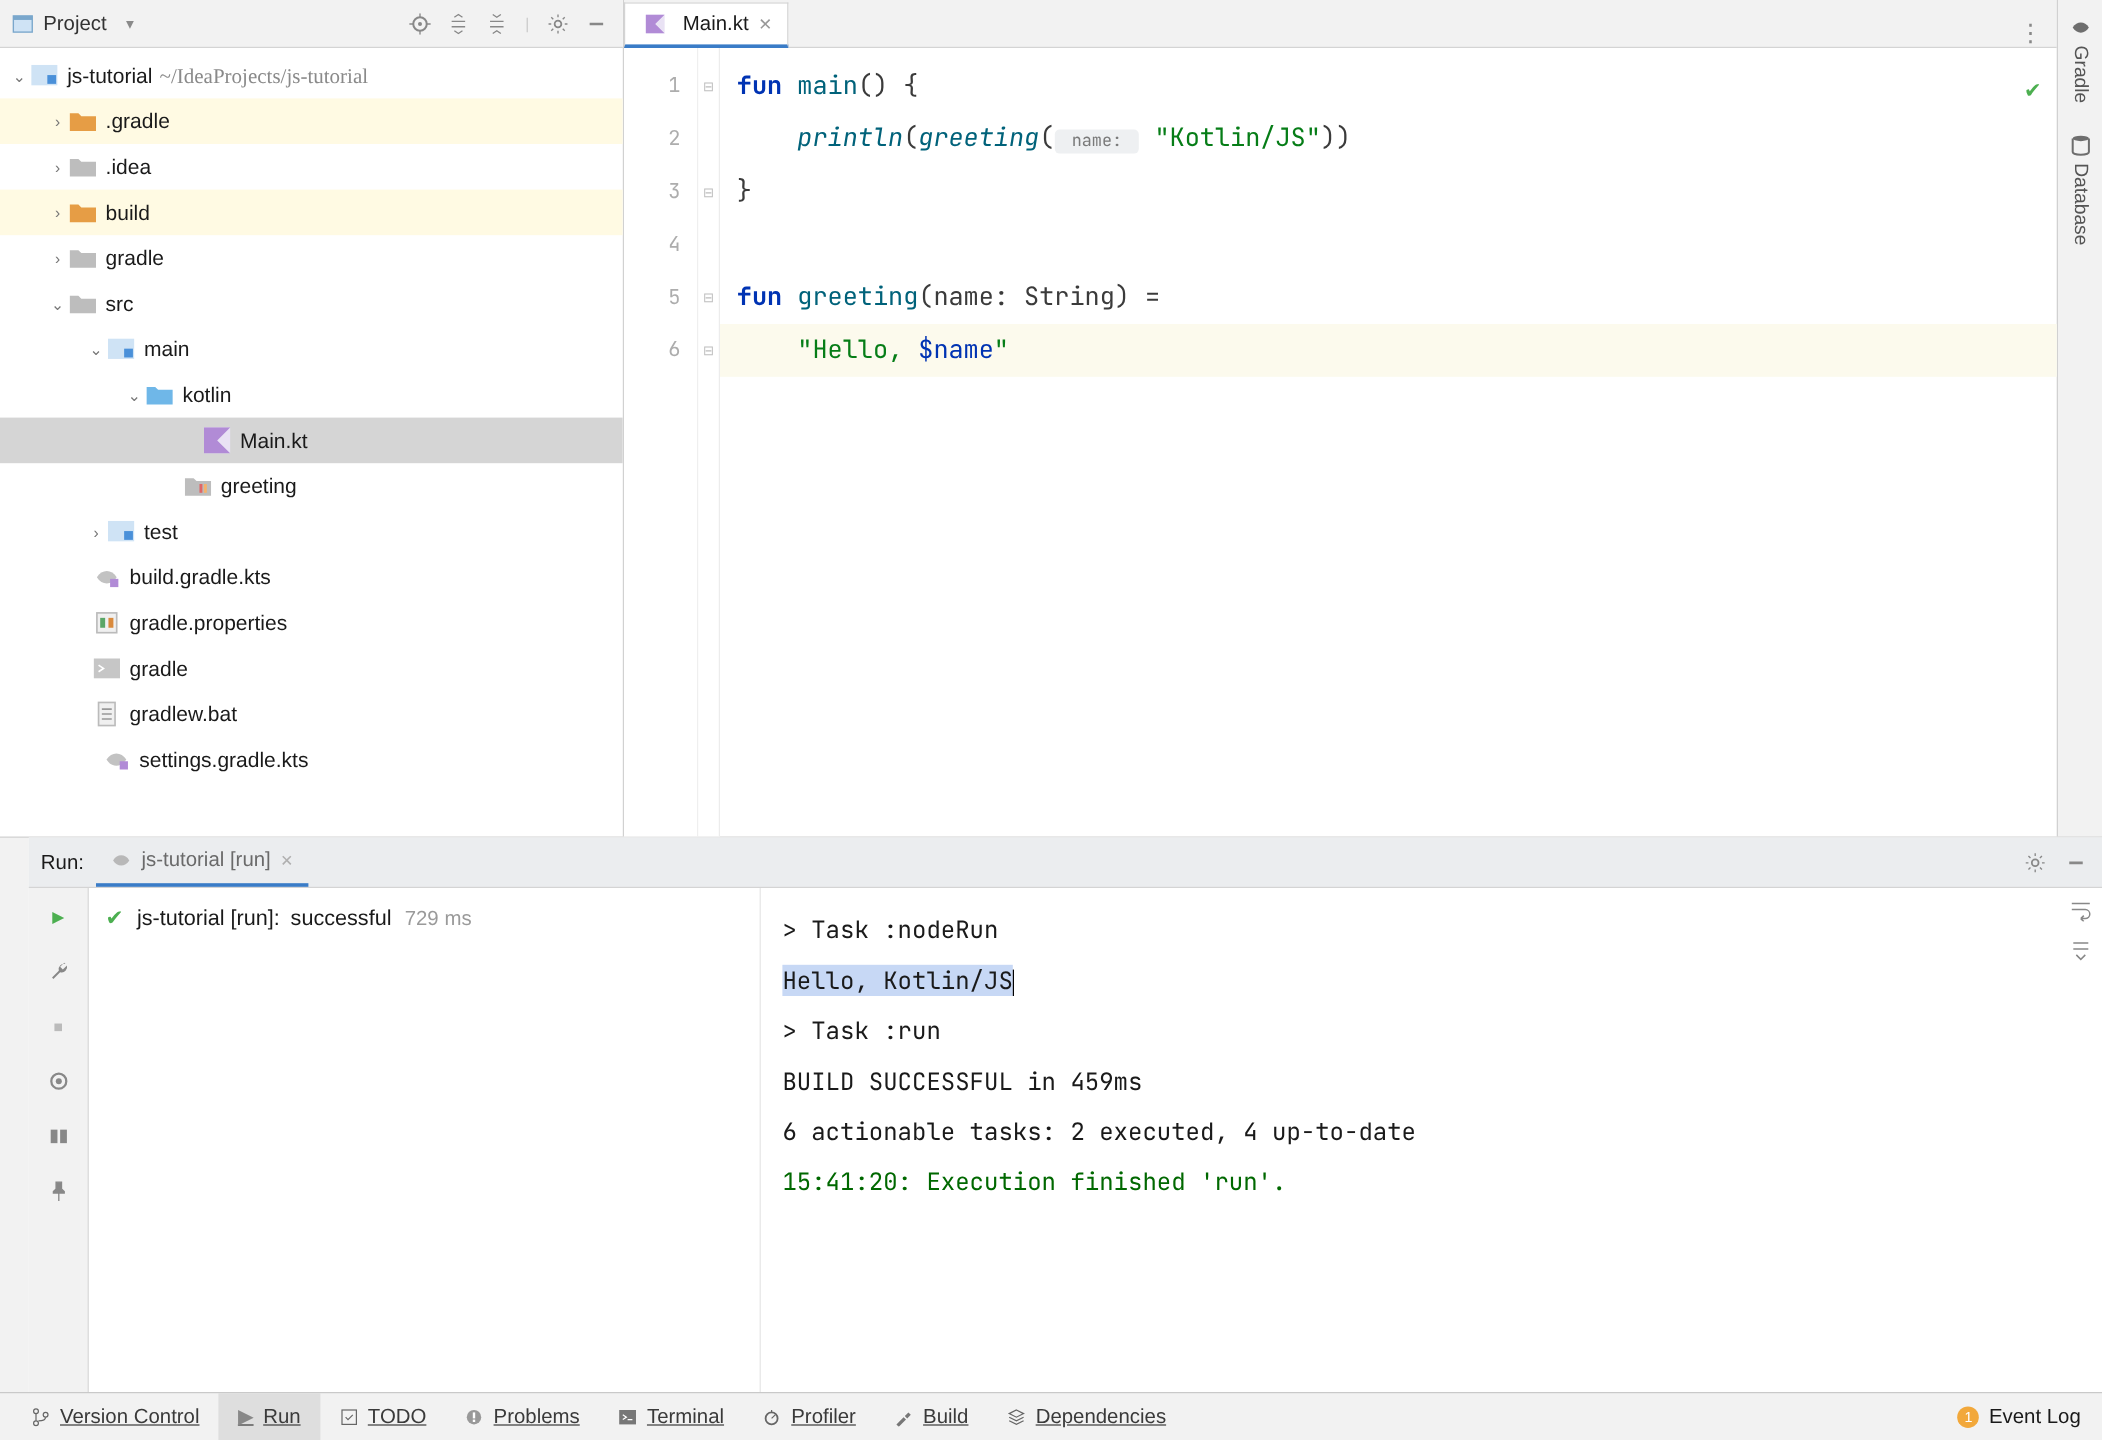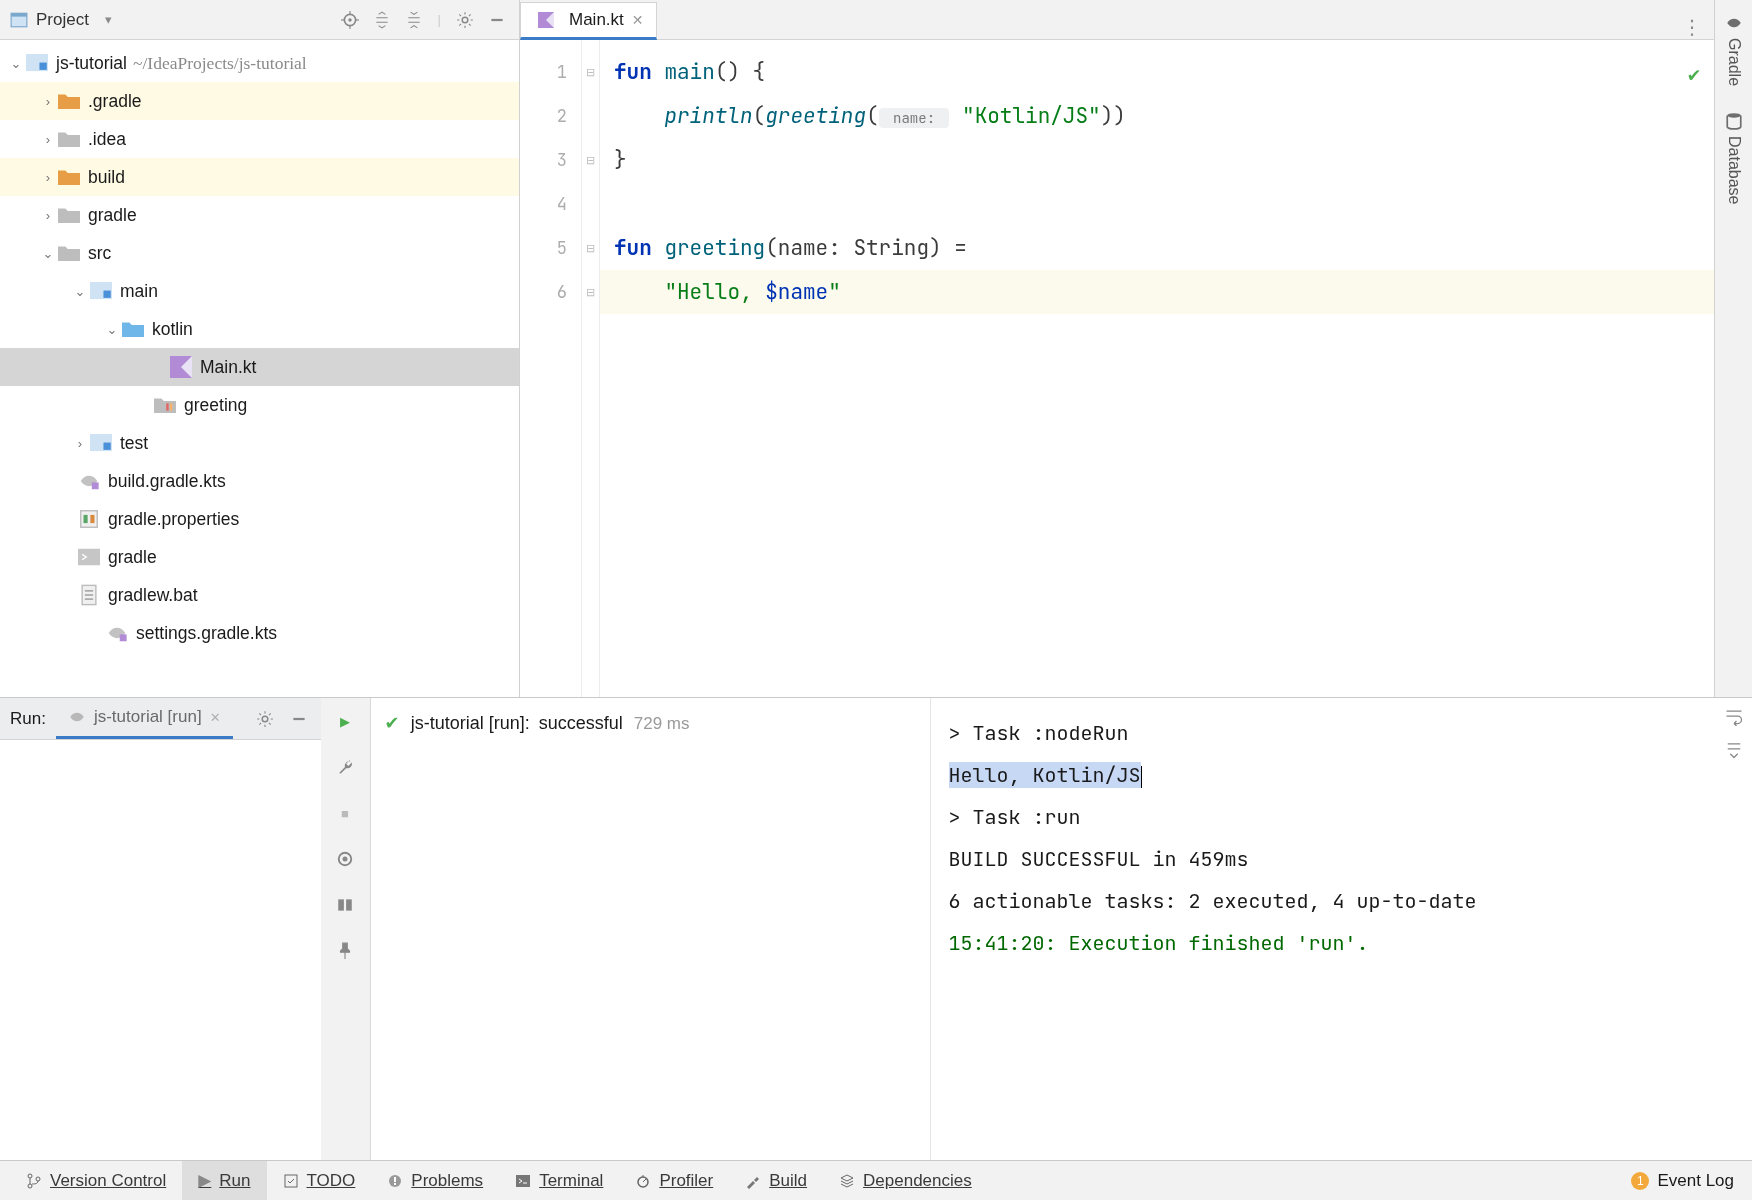--- a/index.html
+++ b/index.html
@@ -64,21 +64,21 @@
 .str { color: #067d17; }
 .hint { background: #eef0f2; color: #7a7a7a; border-radius: 4px; padding: 1px 6px; font-size: 14px; }
 .tpl { color: #0033b3; }
 .check-ok { position: absolute; top: 12px; right: 14px; color: #4caf50; font-size: 20px; }
 
 
 .right-rail { width: 38px; background: #f2f2f2; border-left: 1px solid #d1d1d1; display: flex; flex-direction: column; align-items: center; padding-top: 14px; gap: 26px; }
 .vlabel { writing-mode: vertical-rl; font-size: 16px; color: #555; display: flex; align-items: center; gap: 6px; cursor: pointer; }
 
 
-.run-panel { flex: 1; display: flex; background: #fff; }
+.run-panel { flex: 1; display: flex; flex-direction: column; background: #fff; margin-left: 24px; }
 .run-header { height: 42px; background: #ebedef; border-bottom: 1px solid #d4d4d4; display: flex; align-items: center; padding: 0 10px; gap: 10px; font-size: 17px; }
 .run-tab { display: flex; align-items: center; gap: 8px; height: 40px; padding: 0 12px; color: #6a6a6a; border-bottom: 3px solid #3a7cc7; }
 .run-tab .close { color: #b0b0b0; font-size: 13px; }
 .run-body { flex: 1; display: flex; }
 .run-left-icons { width: 50px; background: #f2f2f2; border-right: 1px solid #d9d9d9; display: flex; flex-direction: column; align-items: center; padding-top: 12px; gap: 24px; }
 .run-left-icons .ic { color: #6e6e6e; width: 22px; height: 22px; display: flex; align-items: center; justify-content: center; cursor: pointer; }
 .run-tree { width: 560px; border-right: 1px solid #e5e5e5; padding: 14px 14px; font-size: 18px; }
 .run-tree .ok { color: #4caf50; margin-right: 6px; }
 .run-tree .tm { color: #9a9a9a; margin-left: 6px; font-size: 17px; }
 .console { flex: 1; padding: 14px 18px; font-size: 20px; line-height: 42px; position: relative; }
@@ -288,21 +288,21 @@
           <span class="file-ico">
             <svg viewBox="0 0 16 16">
               <rect x="3" y="1" width="10" height="14" fill="#f0f0f0" stroke="#bbb"></rect>
               <line x1="5" y1="5" x2="11" y2="5" stroke="#999"></line>
               <line x1="5" y1="8" x2="11" y2="8" stroke="#999"></line>
               <line x1="5" y1="11" x2="11" y2="11" stroke="#999"></line>
             </svg>
           </span>
         <span class="node-label">gradlew.bat</span>
       </div>
-      <div class="tree-row" style="padding-left:88px">
+      <div class="tree-row" style="padding-left:68px">
         <span class="arrow blank">·</span>
           <span class="file-ico">
             <svg viewBox="0 0 16 16">
               <path d="M2 8c3-5 9-5 12 0-3 5-9 5-12 0z" fill="#c2c2c2"></path>
               <rect x="10" y="9" width="5" height="5" fill="#b18bd6"></rect>
             </svg>
           </span>
         <span class="node-label">settings.gradle.kts</span>
       </div>
     </div>

